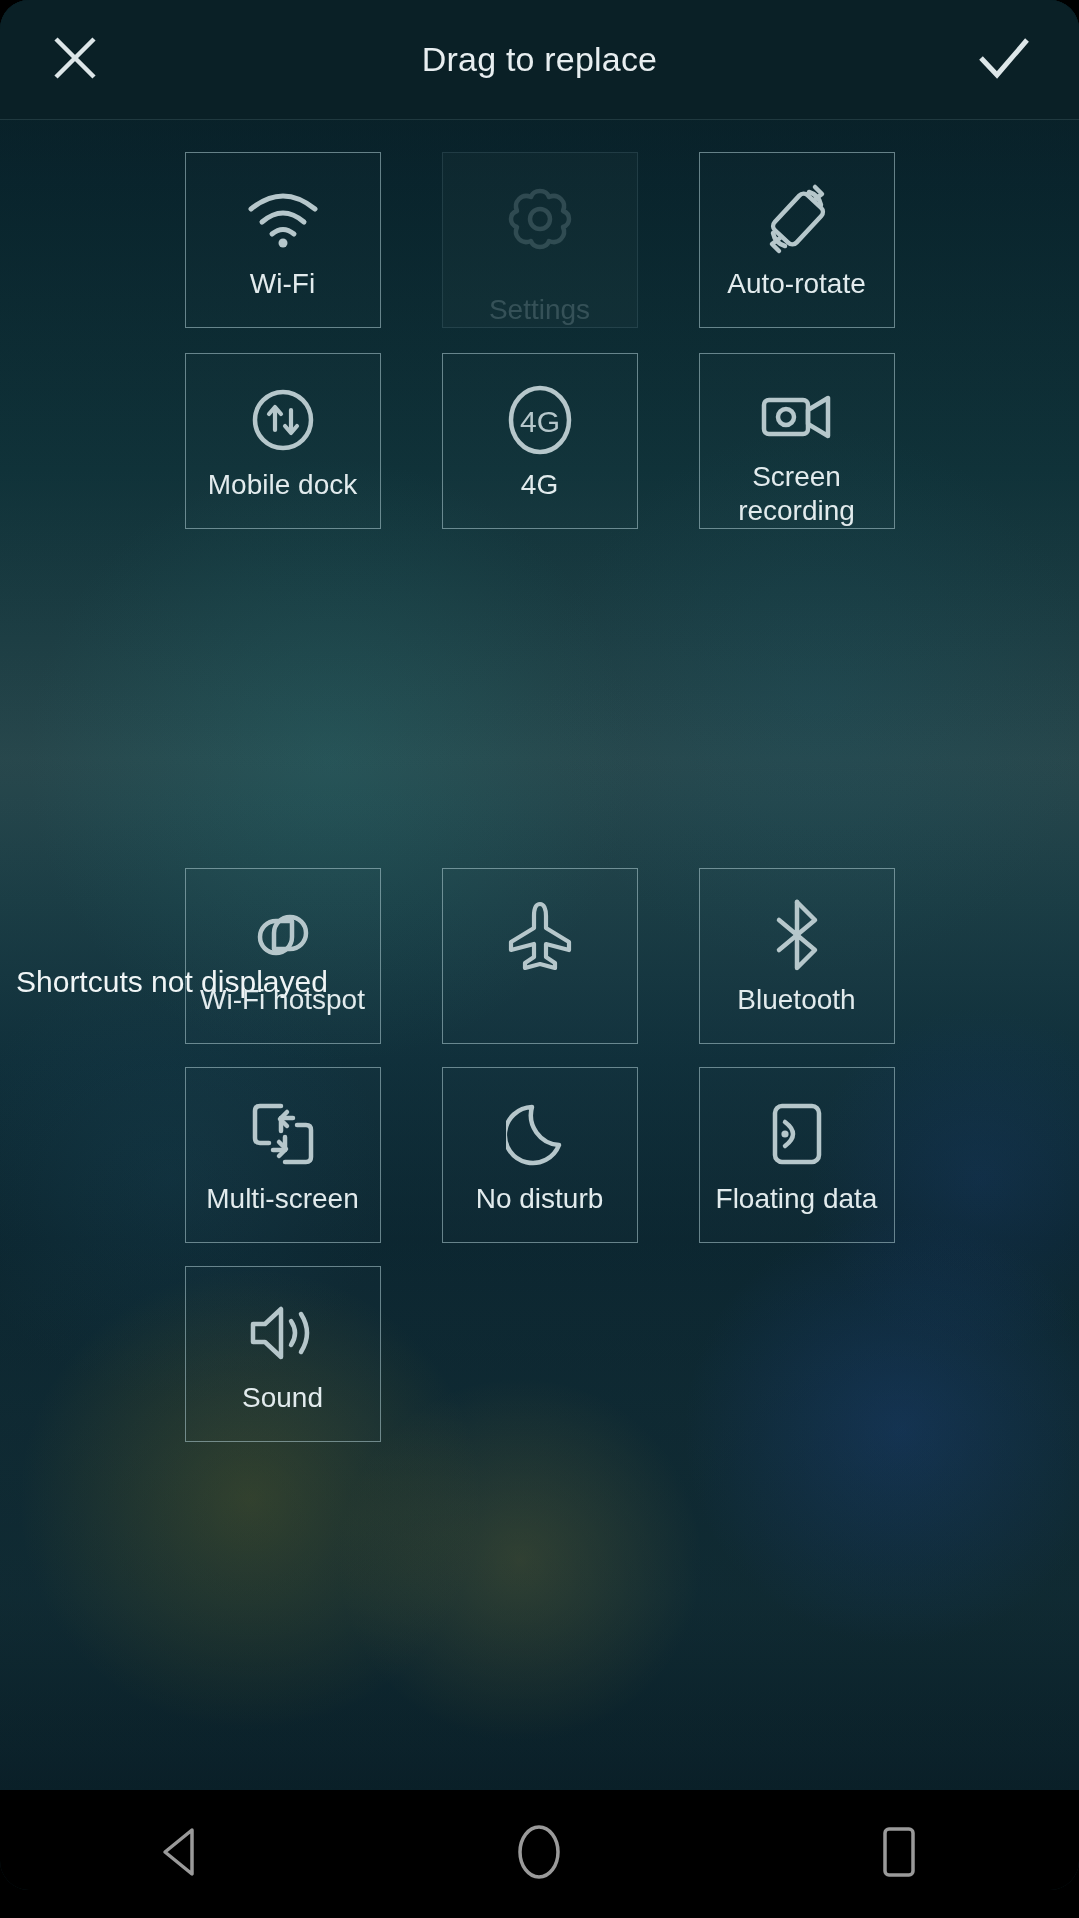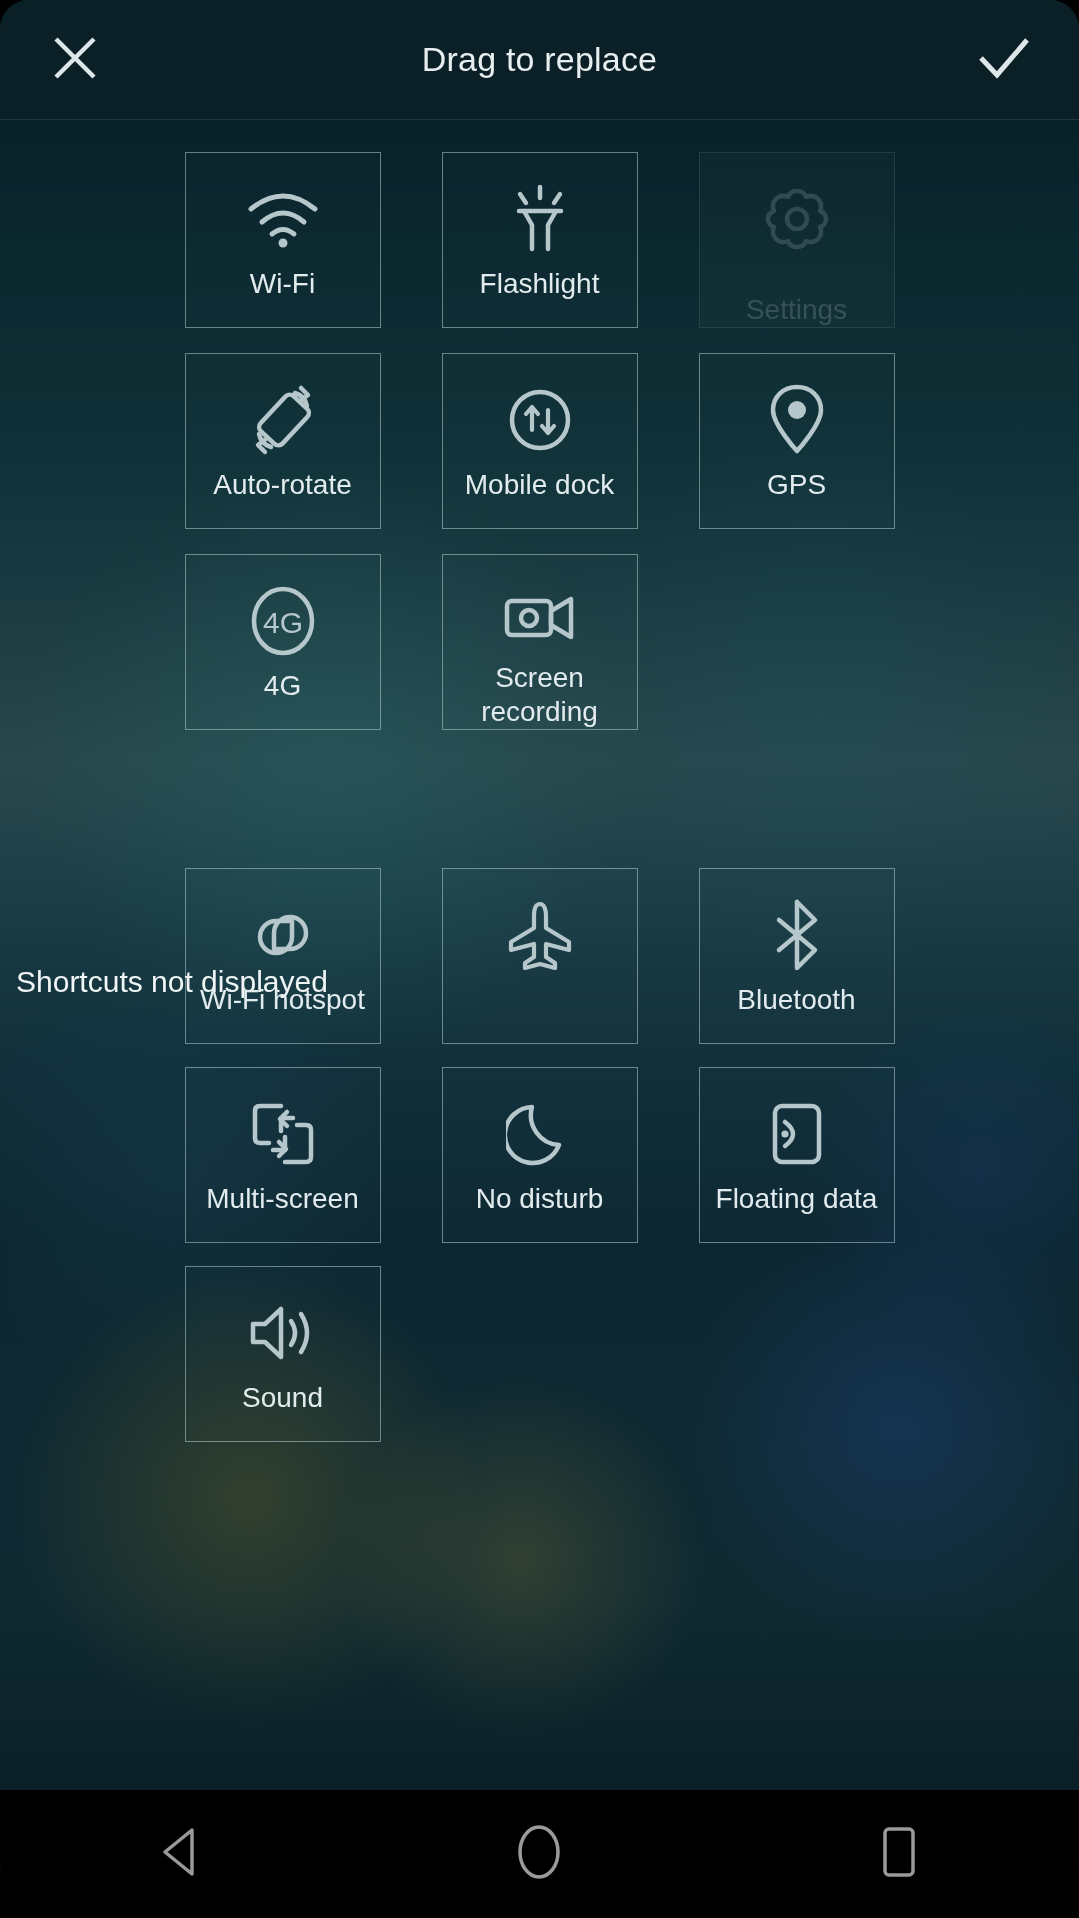--- a/index.html
+++ b/index.html
@@ -161,35 +161,20 @@
             <path d="M5 20 Q37 -6 69 20"></path>
             <path d="M16 33 Q37 15 58 33"></path>
             <path d="M26 45 Q37 36 48 45"></path>
           </g>
           <circle cx="37" cy="54" r="4.5" fill="#b6c7cb"></circle>
         </svg>
       </div>
       <div class="tile-label">Wi-Fi</div>
     </div>
 
-    <div class="tile">
-      <div class="tile-icon">
-        <svg width="66" height="72" viewBox="0 0 66 72">
-          <g stroke="#b6c7cb" stroke-width="4.5" fill="none" stroke-linecap="round" stroke-linejoin="round">
-            <path d="M33 4 L33 15"></path>
-            <path d="M13 11 L19 20"></path>
-            <path d="M53 11 L47 20"></path>
-            <path d="M12 28 L54 28"></path>
-            <path d="M17 28 L25 42 L25 66"></path>
-            <path d="M49 28 L41 42 L41 66"></path>
-          </g>
-        </svg>
-      </div>
-      <div class="tile-label">Flashlight</div>
-    </div>
 
     <div class="tile dim">
       <div class="tile-icon">
         <svg width="68" height="68" viewBox="0 0 68 68">
           <g stroke="rgba(180,205,212,0.20)" stroke-width="4.5" fill="none" stroke-linejoin="round">
             <path d="M34 6 q7 0 9 6 q7 -3 12 2 q5 5 2 12 q6 2 6 8 q0 6 -6 8 q3 7 -2 12 q-5 5 -12 2 q-2 6 -9 6 q-7 0 -9 -6 q-7 3 -12 -2 q-5 -5 -2 -12 q-6 -2 -6 -8 q0 -6 6 -8 q-3 -7 2 -12 q5 -5 12 -2 q2 -6 9 -6 Z"></path>
             <circle cx="34" cy="34" r="10"></circle>
           </g>
         </svg>
       </div>
@@ -220,29 +205,20 @@
             <path d="M26 44 L26 22"></path>
             <path d="M20 28 L26 21 L32 28"></path>
             <path d="M42 24 L42 46"></path>
             <path d="M48 40 L42 47 L36 40"></path>
           </g>
         </svg>
       </div>
       <div class="tile-label">Mobile dock</div>
     </div>
 
-    <div class="tile">
-      <div class="tile-icon">
-        <svg width="56" height="74" viewBox="0 0 56 74">
-          <path d="M28 4 C14 4 4 14 4 27 C4 42 28 68 28 68 C28 68 52 42 52 27 C52 14 42 4 28 4 Z" stroke="#b6c7cb" stroke-width="4.5" fill="none" stroke-linejoin="round"></path>
-          <circle cx="28" cy="27" r="9" fill="#b6c7cb"></circle>
-        </svg>
-      </div>
-      <div class="tile-label">GPS</div>
-    </div>
 
     <div class="tile">
       <div class="tile-icon">
         <svg width="68" height="72" viewBox="0 0 68 72">
           <ellipse cx="34" cy="36" rx="29" ry="32" stroke="#b6c7cb" stroke-width="4.5" fill="none"></ellipse>
           <text x="34" y="48" text-anchor="middle" fill="#b6c7cb" font-family="Liberation Sans, sans-serif" font-size="30" font-weight="400">4G</text>
         </svg>
       </div>
       <div class="tile-label">4G</div>
     </div>

